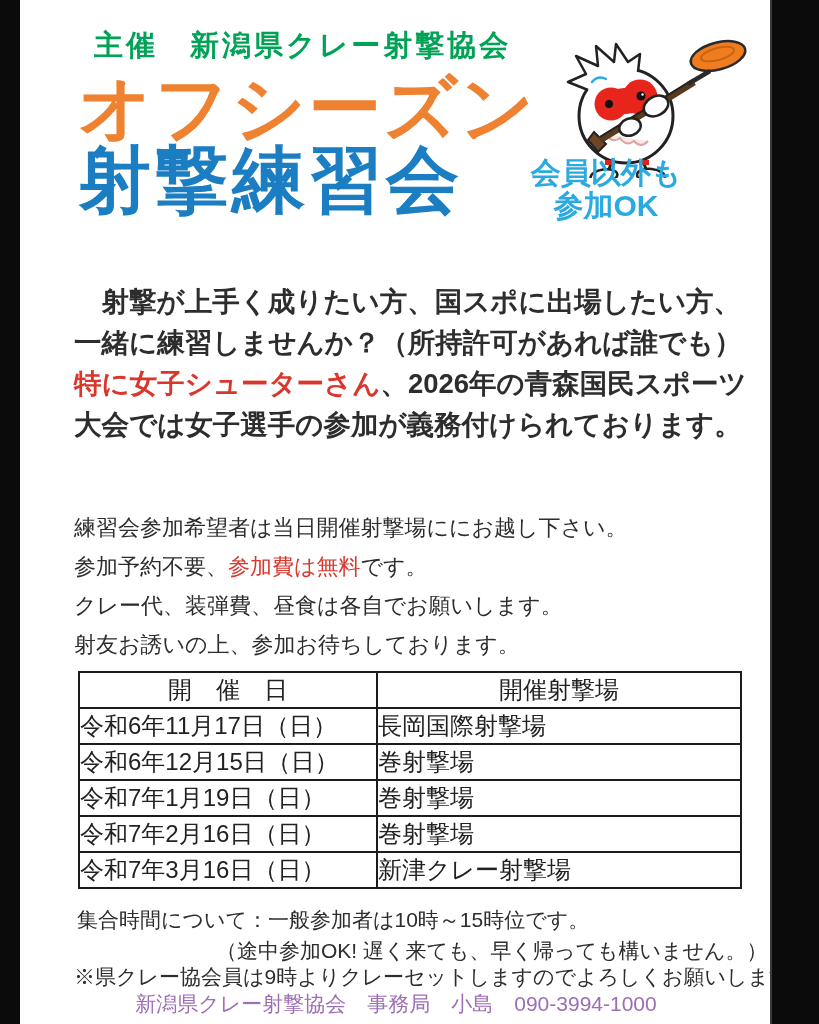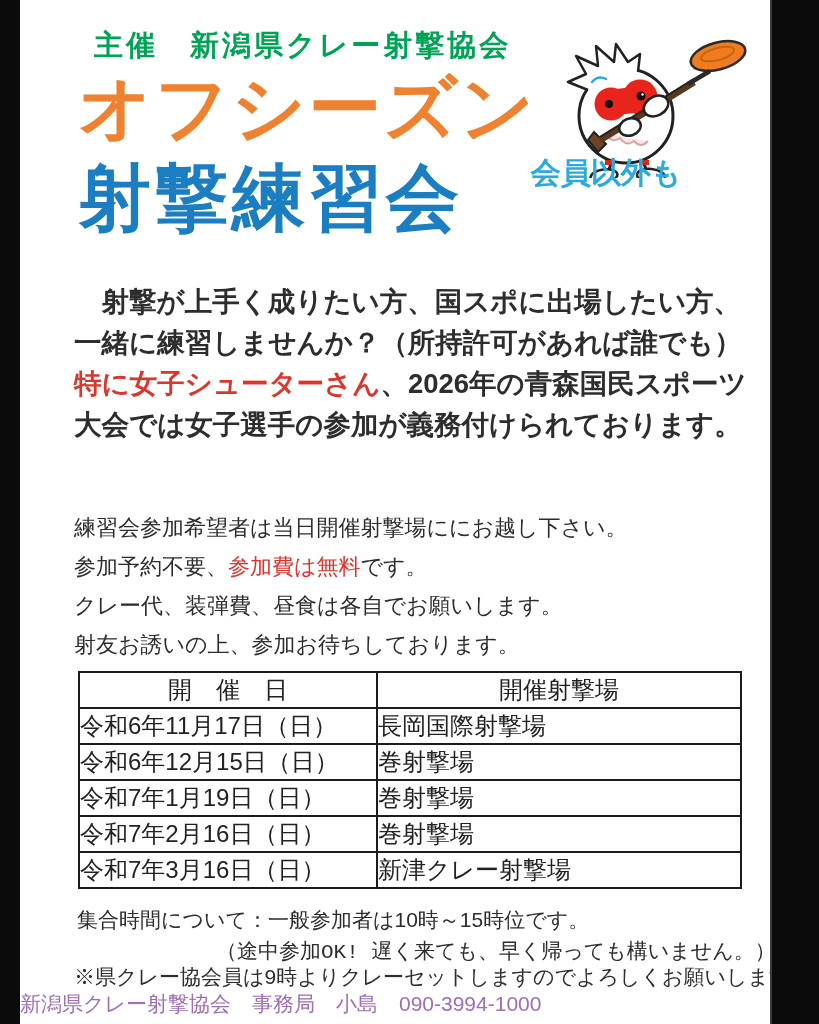--- a/index.html
+++ b/index.html
@@ -25,21 +25,21 @@
     position: absolute; left: 74px; top: 26px;
     font-size: 29px; font-weight: 700; letter-spacing: 3px;
     color: #00a356; white-space: nowrap;
   }
   .title-line1 {
     position: absolute; left: 58px; top: 60px;
     font-size: 73px; font-weight: 700; letter-spacing: 2px;
     color: #ee8230; white-space: nowrap;
   }
   .title-line2 {
-    position: absolute; left: 58px; top: 150px;
+    position: absolute; left: 58px; top: 132px;
     font-size: 73px; font-weight: 800; letter-spacing: 4px;
     color: #1c7ec2; white-space: nowrap;
   }
   .mascot { position: absolute; left: 528px; top: 30px; }
   .badge {
     position: absolute; left: 480px; top: 156px; width: 212px;
     text-align: center; font-size: 30px; font-weight: 700;
     line-height: 33px; color: #2baae2; white-space: nowrap;
   }
   .para1 {
@@ -64,25 +64,25 @@
     height: 36px; vertical-align: middle;
     font-size: 24px; color: #222; font-weight: 400;
     white-space: nowrap;
   }
   .schedule col.c1 { width: 45%; }
   .schedule col.c2 { width: 55%; }
   .note {
     position: absolute; font-size: 21px; color: #2d2d2d; white-space: nowrap;
   }
   .note1 { left: 57px; top: 906px; }
-  .note2 { left: 196px; top: 937px; font-family: Liberation Mono, monospace; }
+  .note2 { left: 196px; top: 937px; }
   .note3 { left: 54px; top: 963px; }
   .contact {
     position: absolute; left: 0; top: 990px; width: 752px;
-    text-align: left; font-size: 21px; color: #9d6eb4; white-space: nowrap;
+    text-align: center; font-size: 21px; color: #9d6eb4; white-space: nowrap;
   }
 </style>
 </head>
 <body>
 
 <div class="stage">
   <div class="flyer">
 
     <div class="organizer">主催　新潟県クレー射撃協会</div>
     <div class="title-line1">オフシーズン</div>
@@ -123,20 +123,21 @@
       <line x1="95" y1="131" x2="99" y2="142" stroke="#222" stroke-width="3"></line>
       <rect x="57" y="130" width="10" height="5" fill="#d6251c"></rect>
       <rect x="91" y="130" width="10" height="5" fill="#d6251c"></rect>
 
       <ellipse cx="56" cy="146" rx="13.5" ry="6.5" fill="#ffffff" stroke="#222" stroke-width="2.5" transform="rotate(-8 56 146)"></ellipse>
       <ellipse cx="103" cy="146" rx="14" ry="7" fill="#ffffff" stroke="#222" stroke-width="2.5" transform="rotate(6 103 146)"></ellipse>
     </svg>
 
     <div class="badge">
       <div>会員以外も</div>
+      <div>参加OK</div>
     </div>
 
     <div class="para1">
       <div>　射撃が上手く成りたい方、国スポに出場したい方、</div>
       <div>一緒に練習しませんか？（所持許可があれば誰でも）</div>
       <div><span class="red-text">特に女子シューターさん</span><span>、2026年の青森国民スポーツ</span></div>
       <div>大会では女子選手の参加が義務付けられております。</div>
     </div>
 
     <div class="para2">

